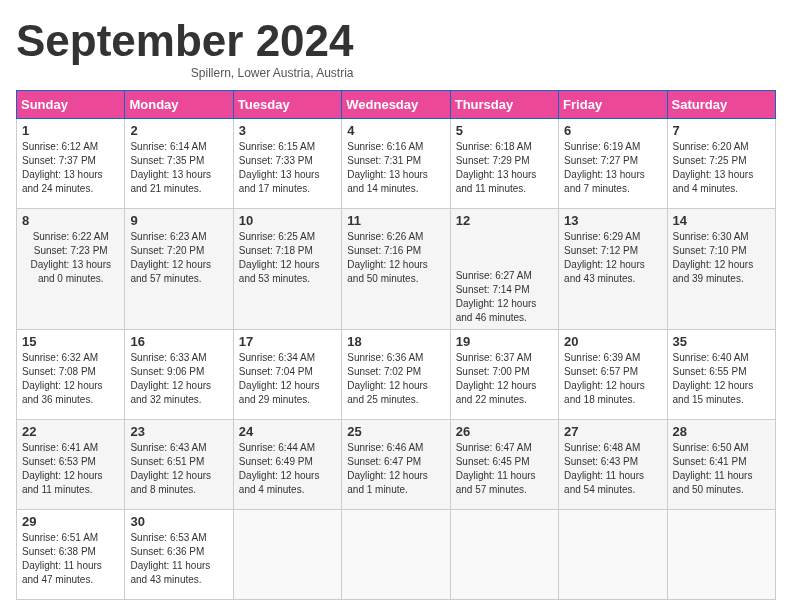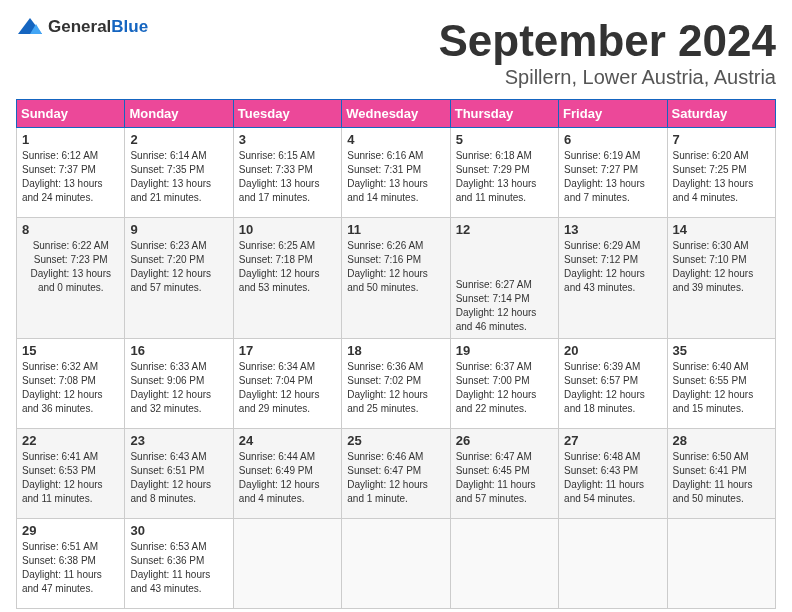--- a/index.html
+++ b/index.html
@@ -27,21 +27,21 @@
     }
     .title-area {
       text-align: right;
     }
     .calendar-title {
       font-size: 44px;
       font-weight: bold;
       color: #333;
     }
     .calendar-subtitle {
-      font-size: 20px;
+      font-size: 12px;
       color: #555;
     }
     table {
       width: 100%;
       border-collapse: collapse;
       table-layout: fixed;
     }
     thead th {
       background: #ec4899;
       color: #fff;
@@ -78,29 +78,20 @@
       color: #333;
     }
     .empty-cell {
       background: #f9f9f9 !important;
     }
   </style>
 </head>
 <body>
 
 <div class="header-area">
-  <div class="logo">
-    <svg class="logo-icon" viewBox="0 0 28 22" xmlns="http://www.w3.org/2000/svg">
-      <polygon points="14,2 26,18 2,18" fill="#1565c0"></polygon>
-      <polygon points="20,8 26,18 14,18" fill="#42a5f5"></polygon>
-    </svg>
-    <div>
-      <span style="font-size:17px;font-weight:bold;color:#333;">General</span><span style="font-size:17px;font-weight:bold;color:#1565c0;">Blue</span>
-    </div>
-  </div>
   <div class="title-area">
     <div class="calendar-title">September 2024</div>
     <div class="calendar-subtitle">Spillern, Lower Austria, Austria</div>
   </div>
 </div>
 
 <table>
   <thead>
     <tr>
 

